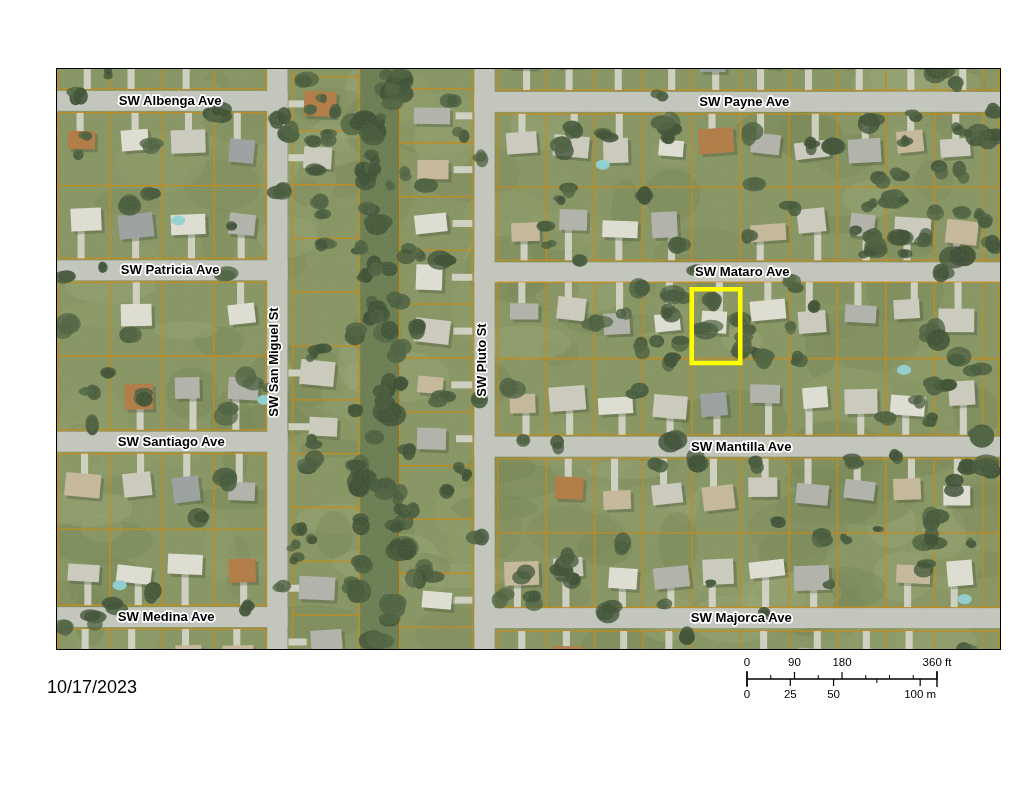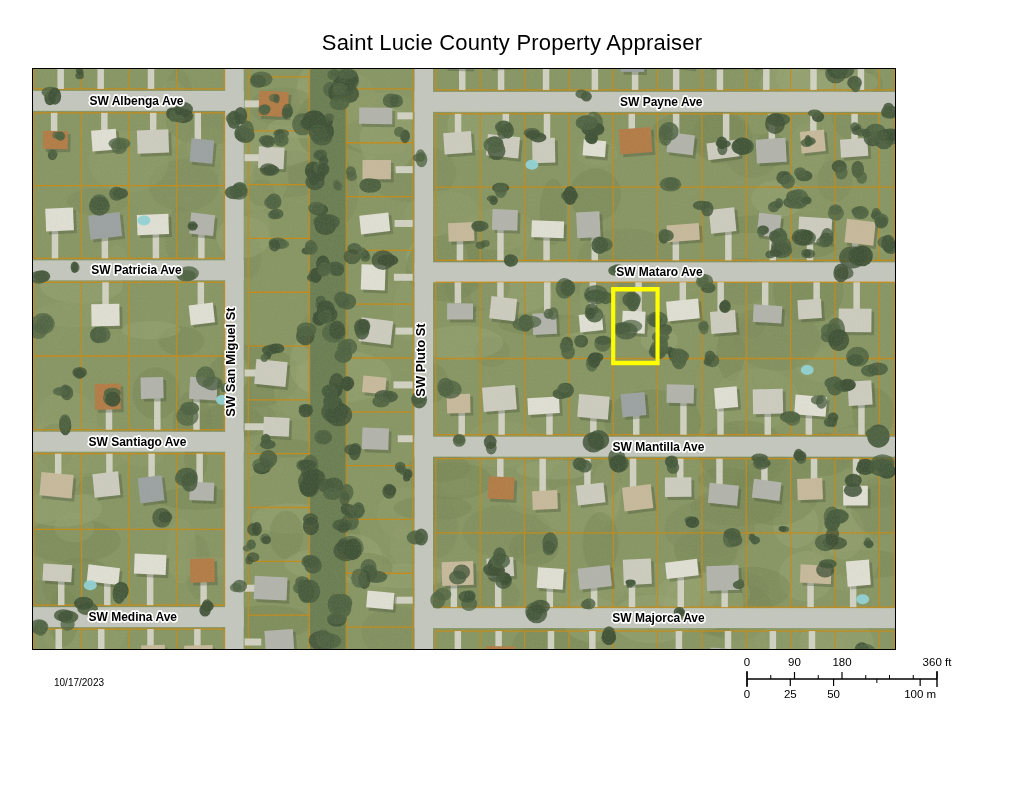--- a/index.html
+++ b/index.html
@@ -1,29 +1,28 @@
 <!DOCTYPE html>
 <html><head>
 <meta charset="utf-8">
 <style>
   html,body{margin:0;padding:0}
   body{width:1024px;height:791px;background:#fff;overflow:hidden}
   .page{position:relative;width:1024px;height:791px;background:#fff;font-family:"Liberation Sans",sans-serif;color:#000}
   .title{position:absolute;top:30px;left:0;width:100%;text-align:center;font-size:22px;font-weight:400;margin:0;letter-spacing:.2px}
-  #map{position:absolute;left:32px;top:68px;width:864px;height:582px;border:1px solid #000;box-sizing:border-box;background:#84935f;overflow:hidden}
-  .date{position:absolute;left:54px;top:677px;font-size:10px}
+  #map{position:absolute;left:56px;top:68px;width:945px;height:582px;border:1px solid #000;box-sizing:border-box;background:#84935f;overflow:hidden}
+  .date{position:absolute;left:47px;top:677px;font-size:18px}
   .scalebar{position:absolute;left:740px;top:654px;width:215px;text-align:center}
   .scalebar .ratio{font-size:13.5px;line-height:17px}
   #scalebar-graphic{line-height:0}
 </style>
 </head>
 <body>
 
 <div class="page">
-  <h1 class="title">Saint Lucie County Property Appraiser</h1>
   <div id="map">
       <svg viewBox="0 0 933 582" preserveAspectRatio="none" style="width: 100%; height: 100%; display: block;">
         <defs>
           <filter id="grain" x="-5%" y="-5%" width="110%" height="110%">
             <feTurbulence type="fractalNoise" baseFrequency="0.6" numOctaves="2"></feTurbulence>
             <feColorMatrix type="matrix" values="0 0 0 0 0.42  0 0 0 0 0.47  0 0 0 0 0.33  0 0 0 0.22 0"></feColorMatrix>
           </filter>
         </defs>
         <g>
           <rect x="0" y="0" width="933" height="582" fill="#84935f"></rect>

